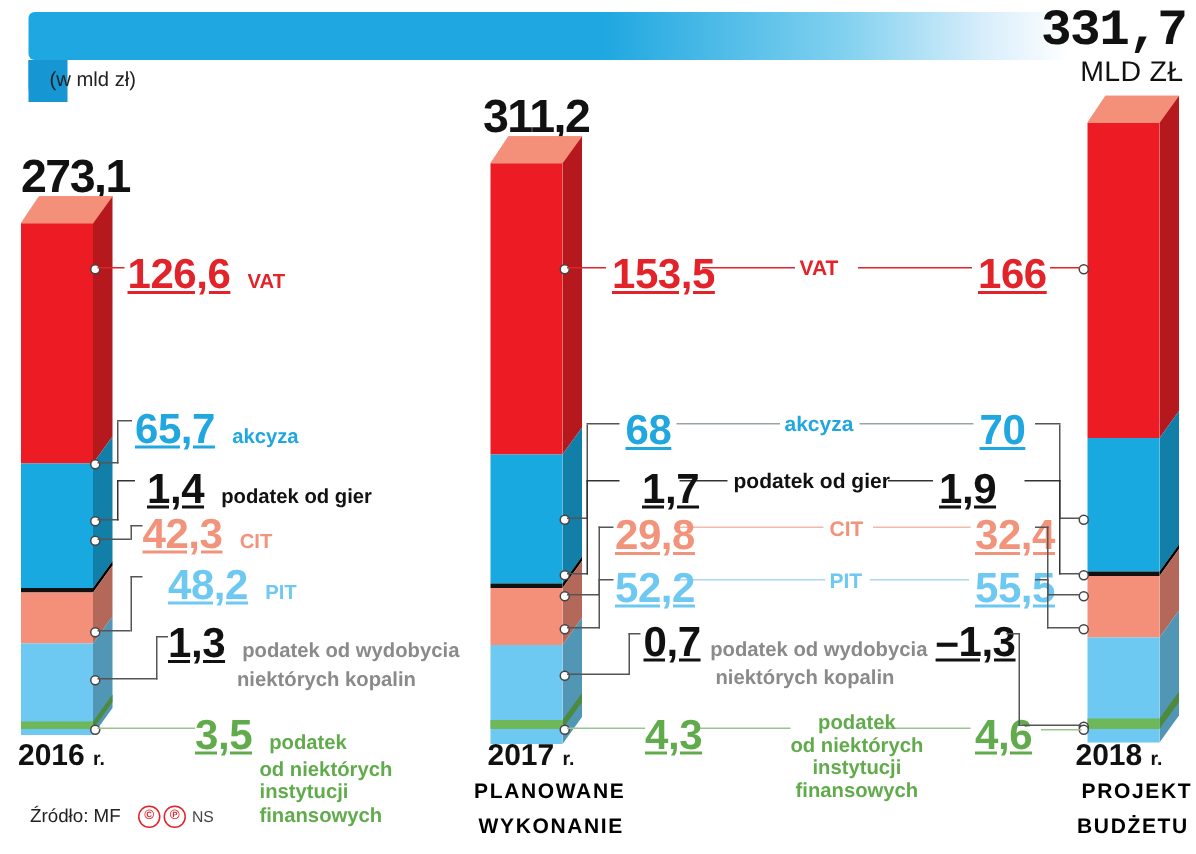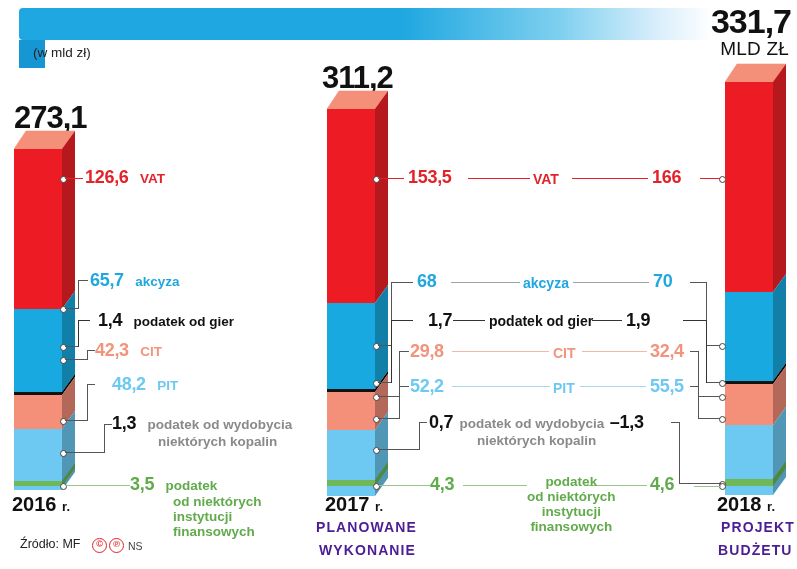--- a/index.html
+++ b/index.html
@@ -29,21 +29,21 @@
     font-family:"Liberation Serif","DejaVu Serif",serif;
     font-weight:bold;font-size:17.5px;color:#ffffff;letter-spacing:.1px;
     white-space:nowrap;
   }
   .hdr-sub{
     position:absolute;left:33px;top:45px;
     font-size:13.5px;color:#222;white-space:nowrap;
   }
   .total-num{
     position:absolute;right:6px;top:2px;
-    font-family:Liberation Sans, sans-serif;
+    font-family:Liberation Mono, monospace;
     font-weight:bold;font-size:34px;color:#111;letter-spacing:-1px;
     white-space:nowrap;
   }
   .total-unit{
     position:absolute;right:8px;top:38px;
     font-size:19px;color:#111;letter-spacing:.2px;white-space:nowrap;
   }
 
   
   .bar-total{
@@ -51,21 +51,21 @@
     letter-spacing:-1px;white-space:nowrap;
   }
 
   
   .bar{position:absolute;}
   .seg{position:absolute;left:0;width:100%;}
   .seg .face{position:absolute;left:0;top:0;width:100%;height:100%;}
 
   
   .lbl{position:absolute;white-space:nowrap;line-height:1.12;}
-  .val{font-weight:bold;font-size:18px;letter-spacing:-.3px;}
+  .val{font-weight:bold;font-size:28px;letter-spacing:-.3px;text-decoration:underline;}
   .name{font-weight:bold;font-size:13.5px;}
   .name-lg{font-weight:bold;font-size:14px;}
   .name-gray{font-weight:bold;font-size:13.5px;color:#8a8a8a;}
 
   .c-vat{color:#e2232a;}
   .c-akc{color:#20a7e0;}
   .c-gier{color:#111111;}
   .c-cit{color:#f2937c;}
   .c-pit{color:#6dc8f2;}
   .c-fin{color:#61ab4c;}
@@ -79,21 +79,21 @@
   .ln-vat{background:#e2232a;}
   .ln-akc{background:#9aa3a8;}
   .ln-cit{background:#f2b9a8;}
   .ln-pit{background:#a8d8ef;}
   .ln-fin{background:#9ac48b;}
   .ln-gier{background:#333;}
 
   
   .year{position:absolute;font-weight:bold;font-size:20px;color:#111;white-space:nowrap;}
   .year .small{font-size:13px;}
-  .sub-cap{position:absolute;font-weight:bold;font-size:14px;color:#4c1d95;
+  .sub-cap{position:absolute;font-weight:bold;font-size:14px;color:#000000;
            letter-spacing:1.1px;white-space:nowrap;text-align:center;}
 
   
   .src{position:absolute;left:20px;top:537px;font-size:12.5px;color:#222;white-space:nowrap;}
   .mark{position:absolute;left:92px;top:536px;white-space:nowrap;}
   .mark .ring{
     display:inline-block;width:13px;height:13px;border:1.5px solid #e2232a;
     border-radius:50%;color:#e2232a;font-size:9px;font-weight:bold;
     text-align:center;line-height:11px;margin-right:2px;vertical-align:middle;
   }

